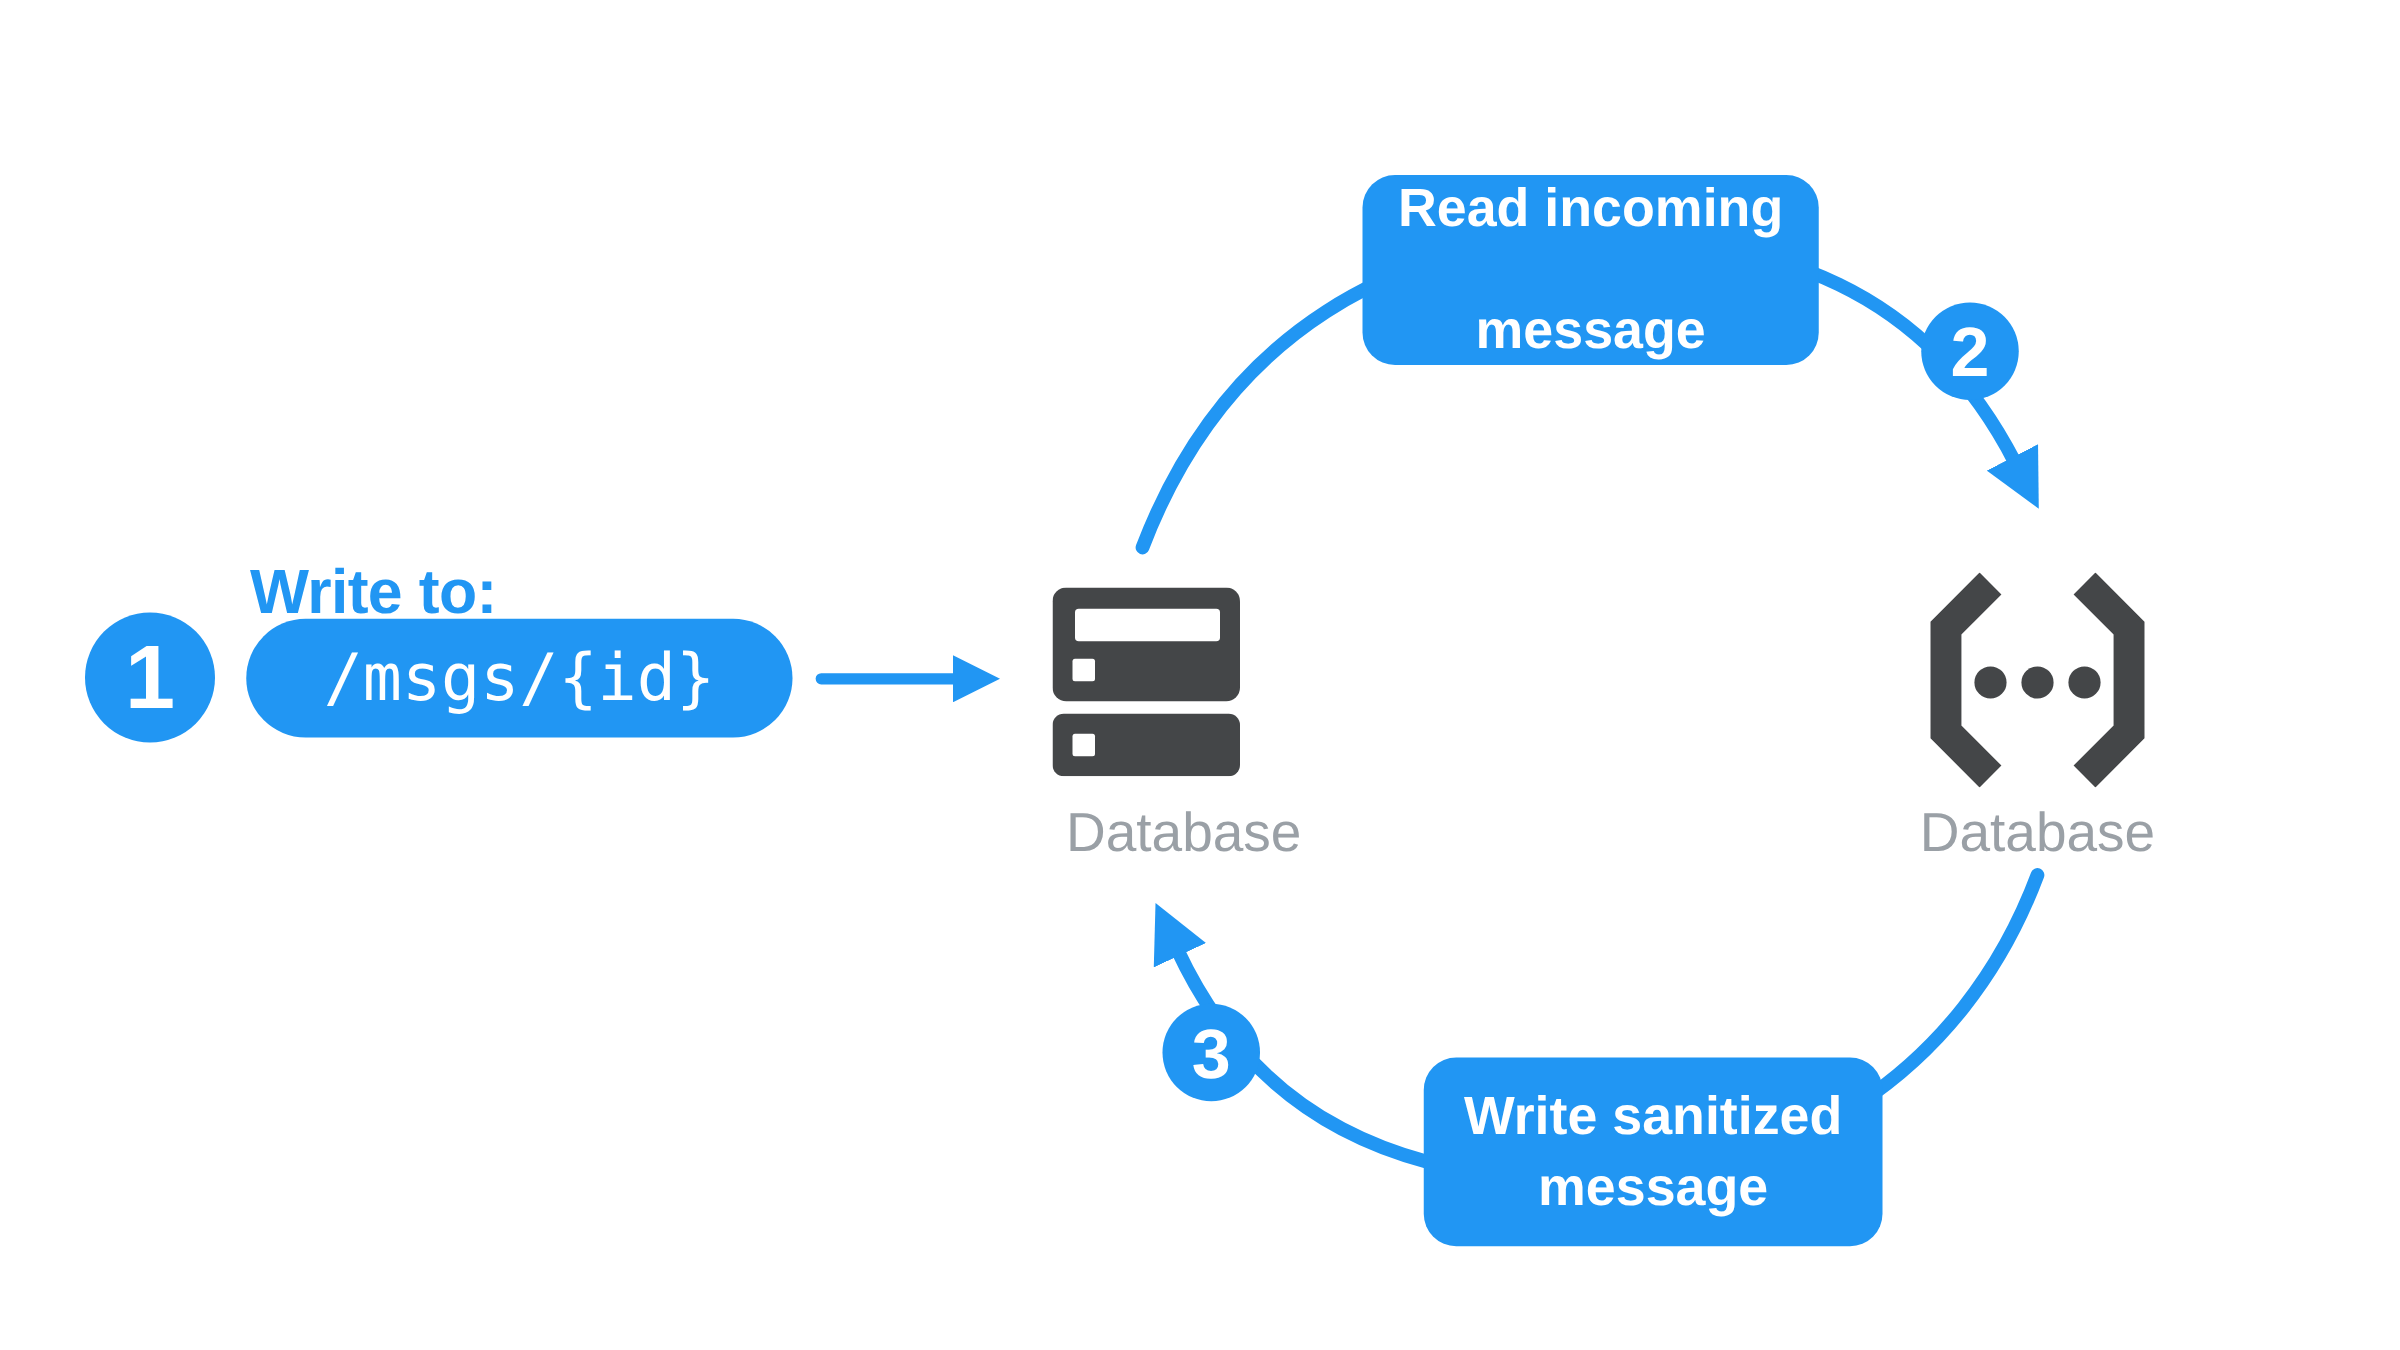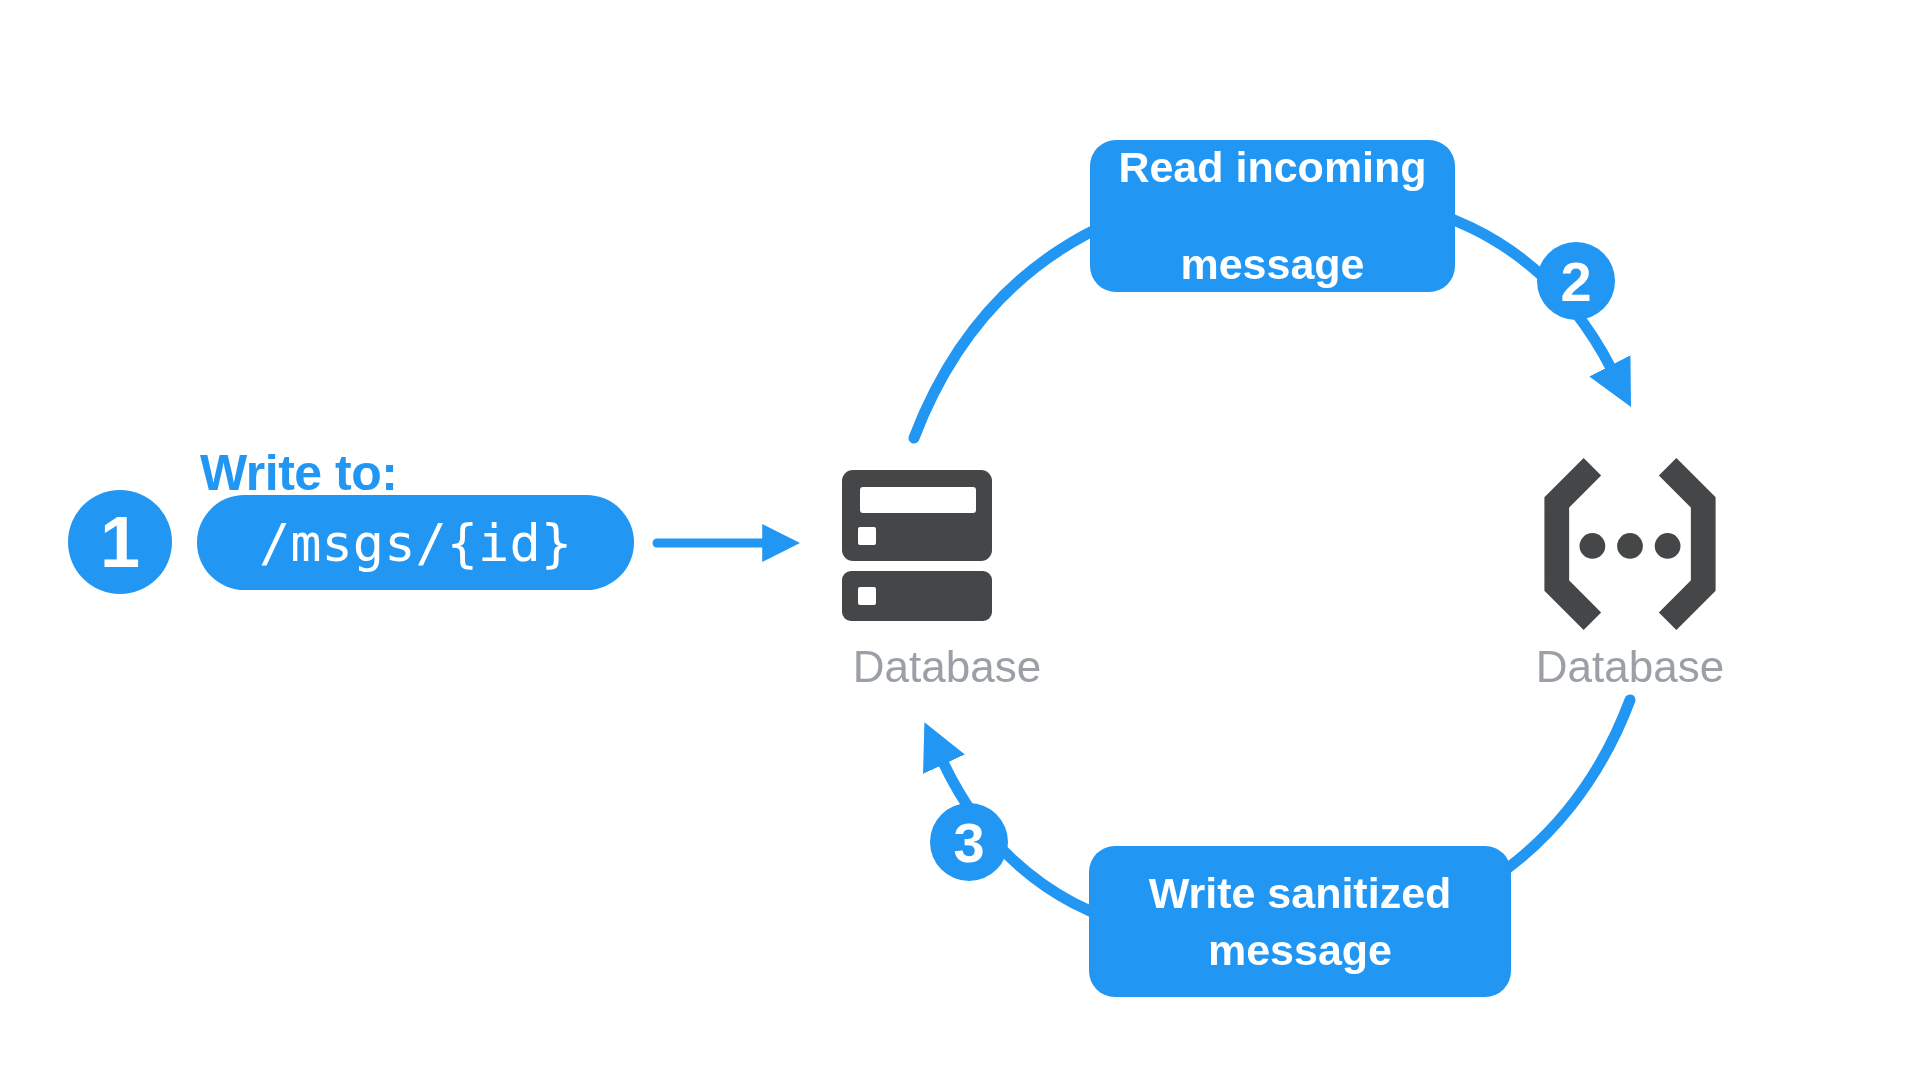--- a/index.html
+++ b/index.html
@@ -24,21 +24,21 @@
   .flow-box{
     position:absolute;z-index:2;
     background:var(--accent);
     border-radius:26px;
     color:var(--white);
     font-weight:bold;font-size:43px;line-height:1.32;
     display:flex;flex-direction:column;align-items:center;justify-content:center;
     text-align:center;
   }
   .box-read{left:1090px;top:140px;width:365px;height:152px;gap:40px;}
-  .box-write{left:1089px;top:846px;width:422px;height:151px;}
+  .box-write{left:1139px;top:846px;width:367px;height:151px;}
 
   .badge{
     position:absolute;z-index:3;
     background:var(--accent);
     border-radius:50%;
     color:var(--white);
     display:flex;align-items:center;justify-content:center;
     font-weight:bold;
   }
   .badge-1{left:68px;top:490px;width:104px;height:104px;font-size:72px;}

